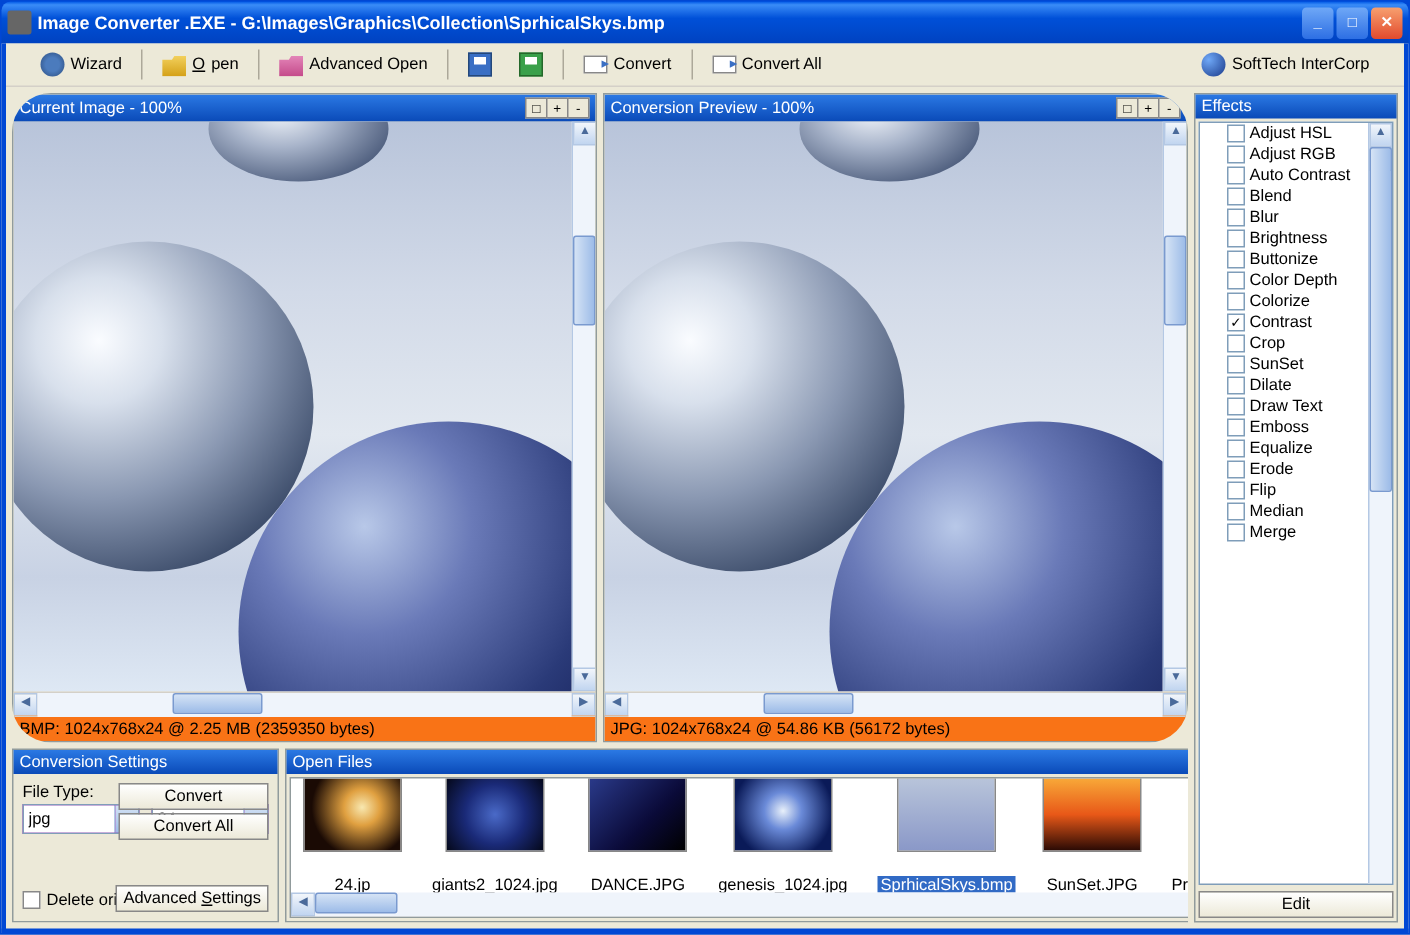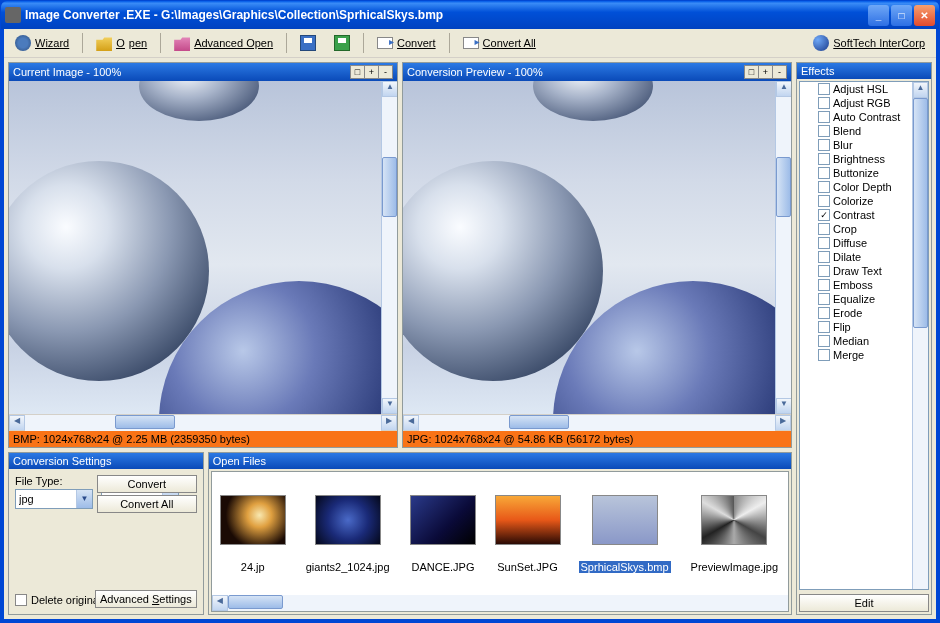--- a/index.html
+++ b/index.html
@@ -9,38 +9,38 @@
 .titlebar .app-icon { width: 16px; height: 16px; margin-right: 4px; background: #666; border-radius: 2px; display: inline-flex; align-items: center; justify-content: center; }
 .titlebar .title { flex: 1; white-space: nowrap; overflow: hidden; }
 .win-controls { display: flex; gap: 2px; }
 .win-btn { width: 21px; height: 21px; border-radius: 3px; display: flex; align-items: center; justify-content: center; font-size: 10px; font-weight: bold; cursor: pointer; }
 .win-min { background: linear-gradient(#6FA8F7,#2D6FE4); color: #fff; }
 .win-max { background: linear-gradient(#6FA8F7,#2D6FE4); color: #fff; }
 .win-close { background: linear-gradient(#F7A06F,#E24A2D); color: #fff; }
 .content { flex: 1; background: #ECE9D8; border: 3px solid #0047D4; border-top: none; display: flex; flex-direction: column; }
 .menubar { background: #ECE9D8; padding: 2px 4px; display: flex; gap: 2px; border-bottom: 1px solid #D4D0C8; }
 .menubar span { padding: 2px 6px; cursor: pointer; }
-.toolbar { background: #ECE9D8; padding: 3px 4px; display: flex; align-items: center; gap: 4px; border-bottom: 1px solid #D4D0C8; text-decoration: underline; }
+.toolbar { background: #ECE9D8; padding: 3px 16px; display: flex; align-items: center; gap: 4px; border-bottom: 1px solid #D4D0C8; }
 .tbtn { display: inline-flex; align-items: center; gap: 4px; padding: 2px 6px; cursor: pointer; border: 1px solid transparent; }
 .tsep { width: 1px; height: 20px; background: #ACA899; margin: 0 2px; }
 .ticon { width: 16px; height: 16px; display: inline-block; }
 .icon-wizard { background: radial-gradient(circle,#4B7BBD 40%,#2A4A7A 100%); border-radius: 50%; }
 .icon-open { background: linear-gradient(#F7D868,#D4A017); clip-path: polygon(0 30%,40% 30%,50% 15%,100% 15%,100% 100%,0 100%); }
 .icon-advopen { background: linear-gradient(#E88FC0,#C44A8A); clip-path: polygon(0 30%,40% 30%,50% 15%,100% 15%,100% 100%,0 100%); }
 .icon-save1 { background: #3A6FC4; border: 1px solid #24487A; position: relative; }
 .icon-save1::after { content:''; position:absolute; top:2px; left:3px; right:3px; height:5px; background:#fff; }
 .icon-save2 { background: #3AA04A; border: 1px solid #24682A; position: relative; }
 .icon-save2::after { content:''; position:absolute; top:2px; left:3px; right:3px; height:5px; background:#fff; }
 .icon-convert { width:16px; height:12px; background:#fff; border:1px solid #888; position:relative; }
 .icon-convert::after { content:'▸'; position:absolute; right:-2px; top:-2px; color:#3A6FC4; font-size:10px; }
 .icon-brand { width:16px; height:16px; background: radial-gradient(circle at 30% 30%, #6FA8F7, #1A3A8A); border-radius:50%; }
 .toolbar .spacer { flex: 1; }
 .workarea { flex: 1; padding: 4px; display: flex; gap: 4px; overflow: hidden; }
 .leftpane { display: flex; flex-direction: column; gap: 4px; flex: 1; overflow: hidden; }
-.previews { display: flex; gap: 4px; flex: 1; overflow: hidden; }
+.previews { display: flex; gap: 4px; flex: 1; overflow: hidden; border-radius: 26px; }
 .panel { border: 1px solid #919B9C; background: #ECE9D8; display: flex; flex-direction: column; flex: 1; overflow: hidden; }
 .panel-title { background: linear-gradient(#2B79E4,#0A4AB8); color: #fff; padding: 2px 4px; font-size: 11px; display: flex; align-items: center; }
 .panel-title .ptext { flex: 1; }
 .panel-ctrl { display: flex; gap: 0; }
 .pctrl { width: 15px; height: 14px; background: #ECE9D8; border: 1px solid #888; font-size: 9px; text-align: center; line-height: 12px; cursor: pointer; color: #000; margin-left:-1px; }
 .imgview { flex: 1; background: linear-gradient(to bottom, #B8C4DA 0%, #D2DAE8 30%, #E2E8F0 55%, #C8D2E4 80%, #DEE8F4 100%); position: relative; overflow: hidden; }
 .sphere { position: absolute; border-radius: 50%; }
 .sphere1 { width: 120px; height: 70px; top: -30px; left: 130px; background: radial-gradient(ellipse at 40% 35%, #F0F4FA 0%, #A8B4CA 35%, #4A5A7A 80%, #1A2238 100%); }
 .sphere2 { width: 220px; height: 220px; top: 80px; left: -20px; background: radial-gradient(circle at 35% 30%, #FAFCFF 0%, #D8E0EC 20%, #8A98B2 50%, #3A4A68 80%, #0A1228 100%); }
 .sphere3 { width: 280px; height: 280px; top: 200px; left: 150px; background: radial-gradient(circle at 30% 25%, #B8C8E8 0%, #6A7AB8 25%, #2A3A78 55%, #0A1248 85%, #020418 100%); }
@@ -49,21 +49,21 @@
 .strack { flex: 1; height: 16px; background: #EFF4FB; position: relative; }
 .sthumb { position: absolute; height: 14px; top: 0; background: linear-gradient(#D5E3F5,#9DBCE8); border: 1px solid #7A9ACF; border-radius: 2px; }
 .panel-status { padding: 2px 4px; background: #f97316; border-top: 1px solid #D4D0C8; white-space: nowrap; }
 .effects-panel { width: 136px; border: 1px solid #919B9C; background: #ECE9D8; display: flex; flex-direction: column; }
 .effects-list { flex: 1; background: #fff; border: 1px solid #7F9DB9; margin: 2px; overflow-y: auto; font-size: 11px; position: relative; }
 .effects-scroll { position:absolute; right:0; top:0; bottom:0; width:16px; background:#EFF4FB; border-left:1px solid #B4C8E4; }
 .effects-sarrow { height:16px; background:linear-gradient(#F2F6FB,#C1D5F0); border:1px solid #B4C8E4; font-size:8px; text-align:center; color:#4A6A9A; cursor:pointer; }
 .eff-item { display: flex; align-items: center; padding: 1px 18px; gap: 3px; }
 .eff-cb { width: 12px; height: 12px; border: 1px solid #7F9DB9; background: #fff; font-size: 9px; text-align: center; line-height: 10px; cursor: pointer; flex-shrink: 0; }
 .eff-btn { margin: 2px; padding: 2px; text-align: center; border: 1px solid #888; background: linear-gradient(#fff,#ECE9D8); cursor: pointer; }
-.bottomrow { display: flex; gap: 4px; height: 163px; }
+.bottomrow { display: flex; gap: 4px; height: 116px; }
 .settings-panel { width: 330px; border: 1px solid #919B9C; background: #ECE9D8; display: flex; flex-direction: column; }
 .settings-body { flex: 1; padding: 6px; position: relative; }
 .settings-body label { display: block; margin-bottom: 2px; }
 .settings-row { display: flex; gap: 8px; }
 .form-col { display: flex; flex-direction: column; }
 .combo { display: flex; border: 1px solid #7F9DB9; background: #a21caf; height: 20px; }
 .combo input { flex: 1; border: none; padding: 0 3px; width: 60px; font-family: inherit; font-size: 11px; }
 .combo .dd { width: 16px; background: linear-gradient(#D5E3F5,#9DBCE8); border-left: 1px solid #B4C8E4; text-align: center; font-size: 8px; line-height: 18px; cursor: pointer; color:#2A4A8A; }
 .btn { border: 1px solid #888; background: linear-gradient(#fff,#ECE9D8); padding: 2px 4px; cursor: pointer; text-align: center; min-width: 100px; }
 .btn-stack { display: flex; flex-direction: column; gap: 2px; position: absolute; right: 6px; top: 6px; }
@@ -242,26 +242,30 @@
                   </div>
                   <div class="thumb">
                     <div class="thumb-img" style="background: radial-gradient(circle, rgb(74, 106, 200) 0%, rgb(26, 42, 120) 50%, rgb(4, 8, 26) 100%);"></div>
                     <div class="lbl">giants2_1024.jpg</div>
                   </div>
                   <div class="thumb">
                     <div class="thumb-img" style="background: linear-gradient(135deg, rgb(42, 58, 138) 0%, rgb(10, 10, 56) 60%, rgb(0, 0, 0) 100%);"></div>
                     <div class="lbl">DANCE.JPG</div>
                   </div>
                   <div class="thumb">
-                    <div class="thumb-img" style="background: linear-gradient(rgb(248, 168, 56) 0%, rgb(232, 88, 24) 50%, rgb(42, 10, 4) 100%);"></div>
-                    <div class="lbl">SunSet.JPG</div>
+                    <div class="thumb-img" style="background: radial-gradient(circle at 50% 45%, rgb(232, 240, 250) 0%, rgb(106, 138, 216) 30%, rgb(10, 26, 88) 80%);"></div>
+                    <div class="lbl">genesis_1024.jpg</div>
                   </div>
                   <div class="thumb selected">
                     <div class="thumb-img" style="background: linear-gradient(rgb(184, 196, 218), rgb(138, 152, 200));"></div>
                     <div class="lbl">SprhicalSkys.bmp</div>
+                  </div>
+                  <div class="thumb">
+                    <div class="thumb-img" style="background: linear-gradient(rgb(248, 168, 56) 0%, rgb(232, 88, 24) 50%, rgb(42, 10, 4) 100%);"></div>
+                    <div class="lbl">SunSet.JPG</div>
                   </div>
                   <div class="thumb">
                     <div class="thumb-img" style="background: conic-gradient(rgb(136, 136, 136), rgb(238, 238, 238), rgb(68, 68, 68), rgb(170, 170, 170), rgb(34, 34, 34), rgb(221, 221, 221), rgb(85, 85, 85));"></div>
                     <div class="lbl">PreviewImage.jpg</div>
                   </div>
               </div>
               <div class="files-hscroll">
                 <div class="sbtn">◀</div>
                 <div class="strack">
                     <div class="sthumb" style="left:0; width:55px;"></div>
@@ -316,21 +320,21 @@
             <div class="eff-item">
               <div class="eff-cb">✓</div>
               <span>Contrast</span>
             </div>
             <div class="eff-item">
               <div class="eff-cb"></div>
               <span>Crop</span>
             </div>
             <div class="eff-item">
               <div class="eff-cb"></div>
-              <span>Diffuse</span>
+              <span>SunSet</span>
             </div>
             <div class="eff-item">
               <div class="eff-cb"></div>
               <span>Dilate</span>
             </div>
             <div class="eff-item">
               <div class="eff-cb"></div>
               <span>Draw Text</span>
             </div>
             <div class="eff-item">

